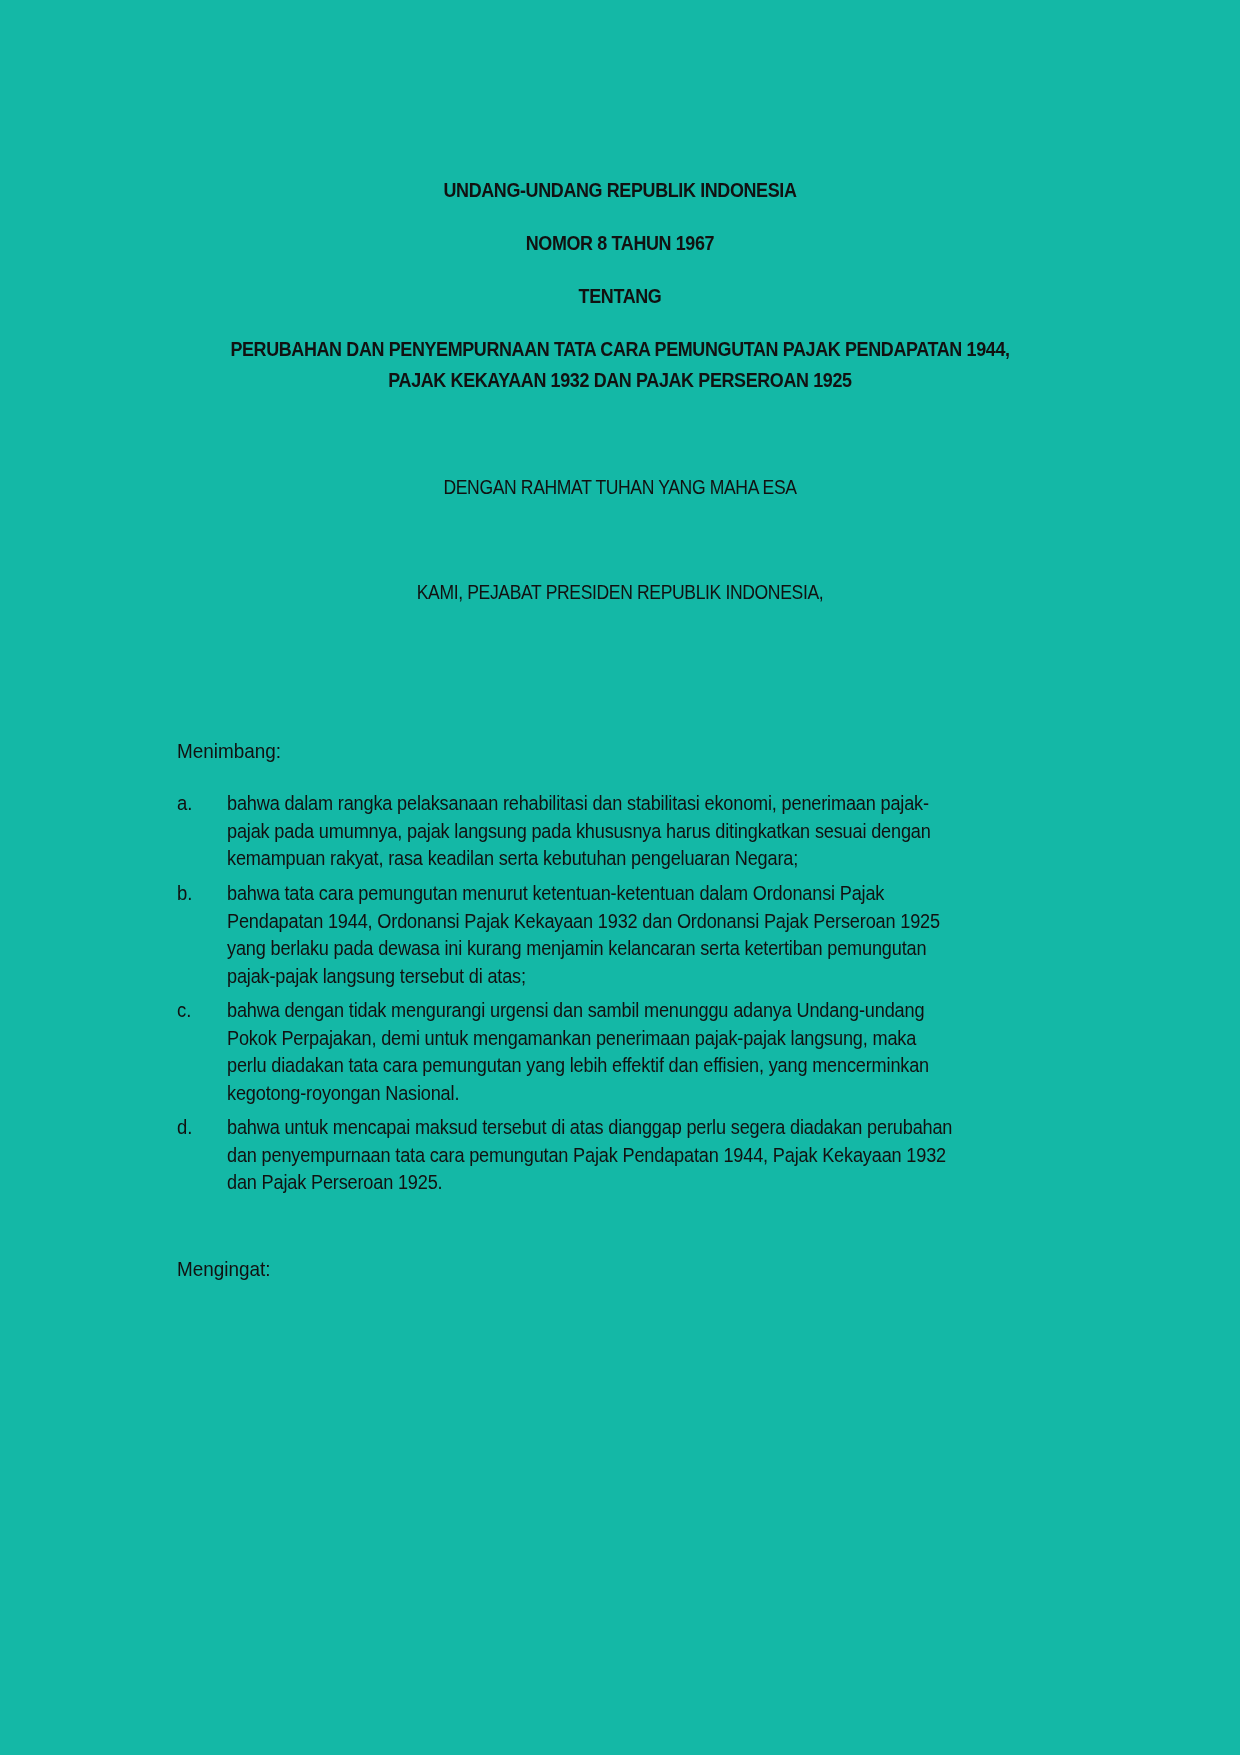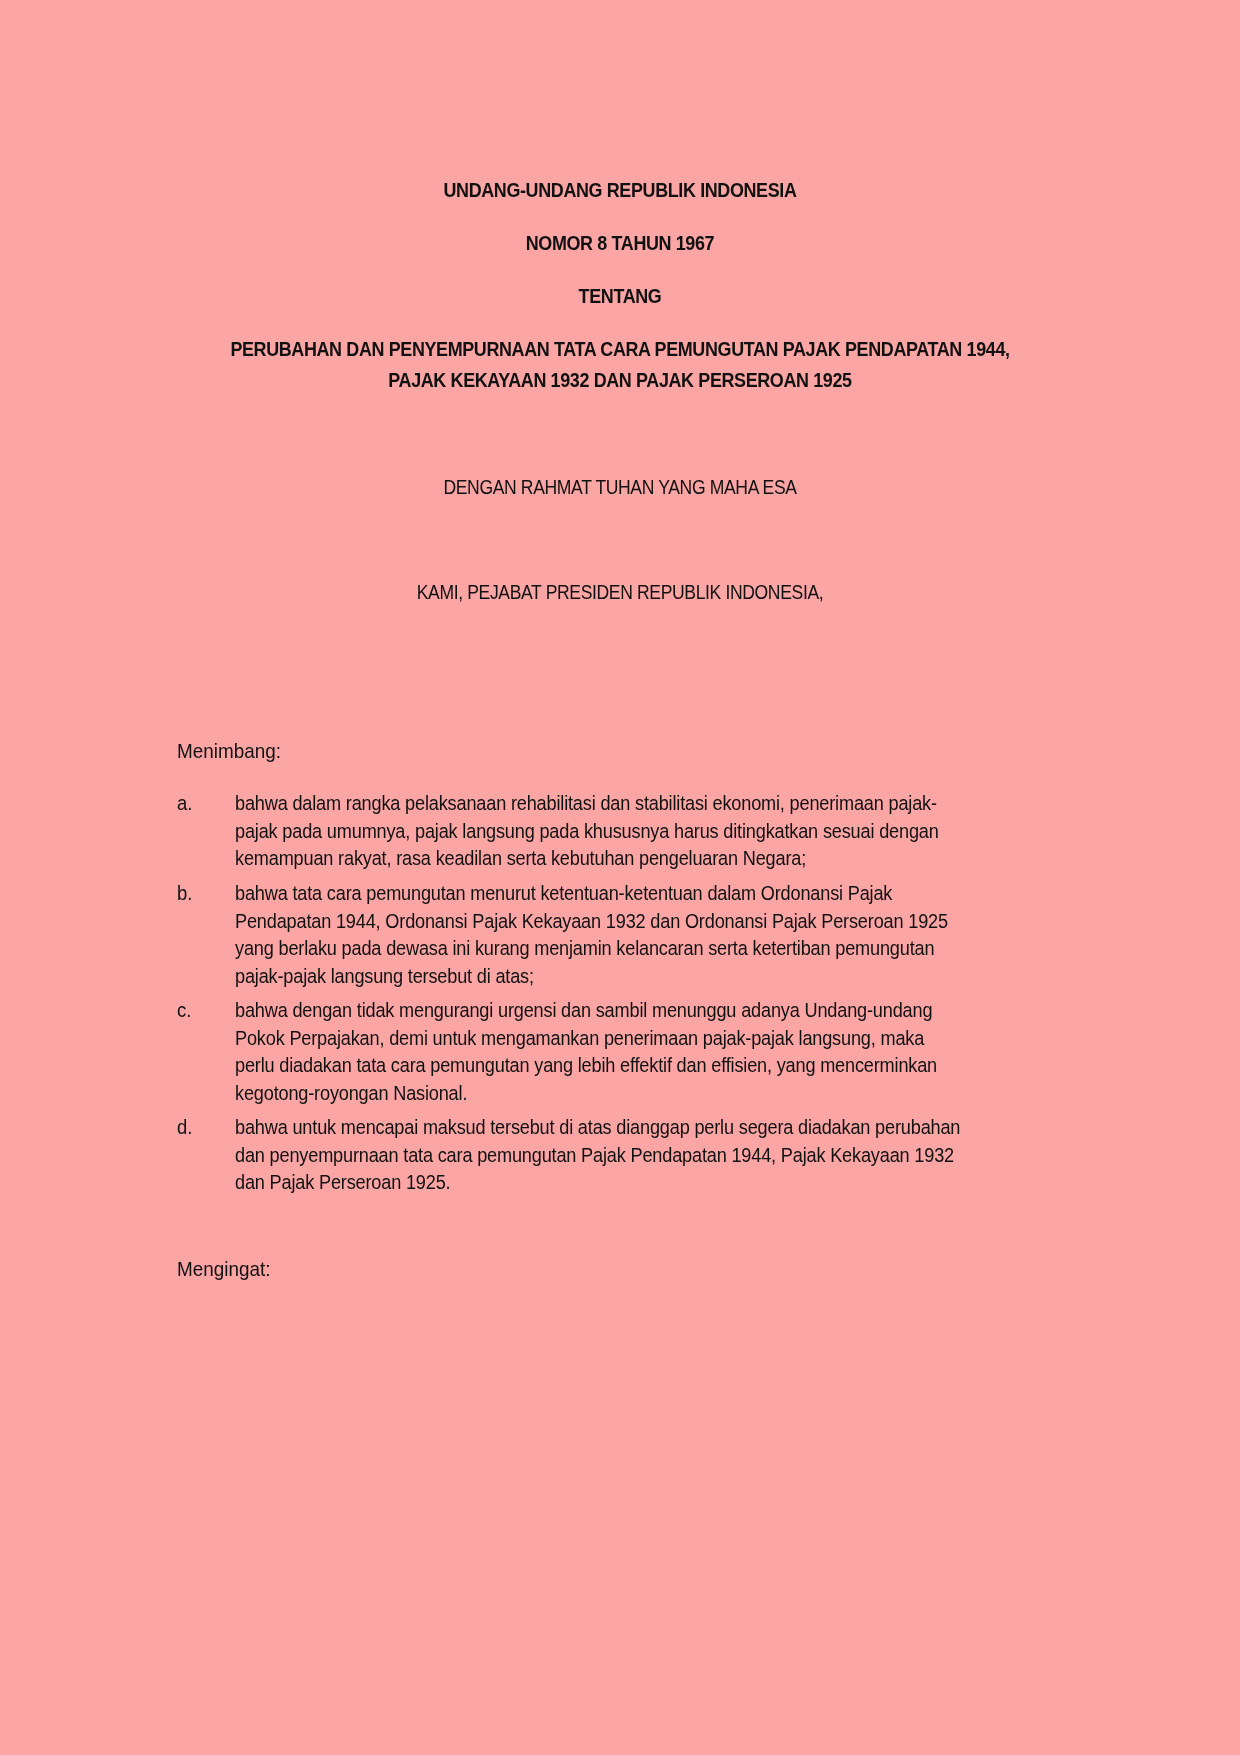--- a/index.html
+++ b/index.html
@@ -13,21 +13,21 @@
       position: relative;
       overflow: hidden;
       color: #111111;
       font-family: "Liberation Sans", sans-serif;
     }
     .page {
       position: absolute;
       left: 0; top: 0;
       width: 1240px;
       height: 1755px;
-      background: #fca5a5;
+      background: #14b8a6;
     }
     .center {
       position: absolute;
       left: 0;
       width: 1240px;
       text-align: center;
       white-space: nowrap;
     }
     .title {
       font-weight: bold;
@@ -58,21 +58,21 @@
     }
     .item .marker {
       position: absolute;
       left: 0;
       top: 0;
       transform: scaleX(0.9);
       transform-origin: left;
     }
     .item .text {
       position: absolute;
-      left: 58px;
+      left: 50px;
       top: 0;
       width: 880px;
     }
     .item .line {
       display: block;
       white-space: nowrap;
       transform: scaleX(0.885);
       transform-origin: left;
       letter-spacing: -0.2px;
     }

